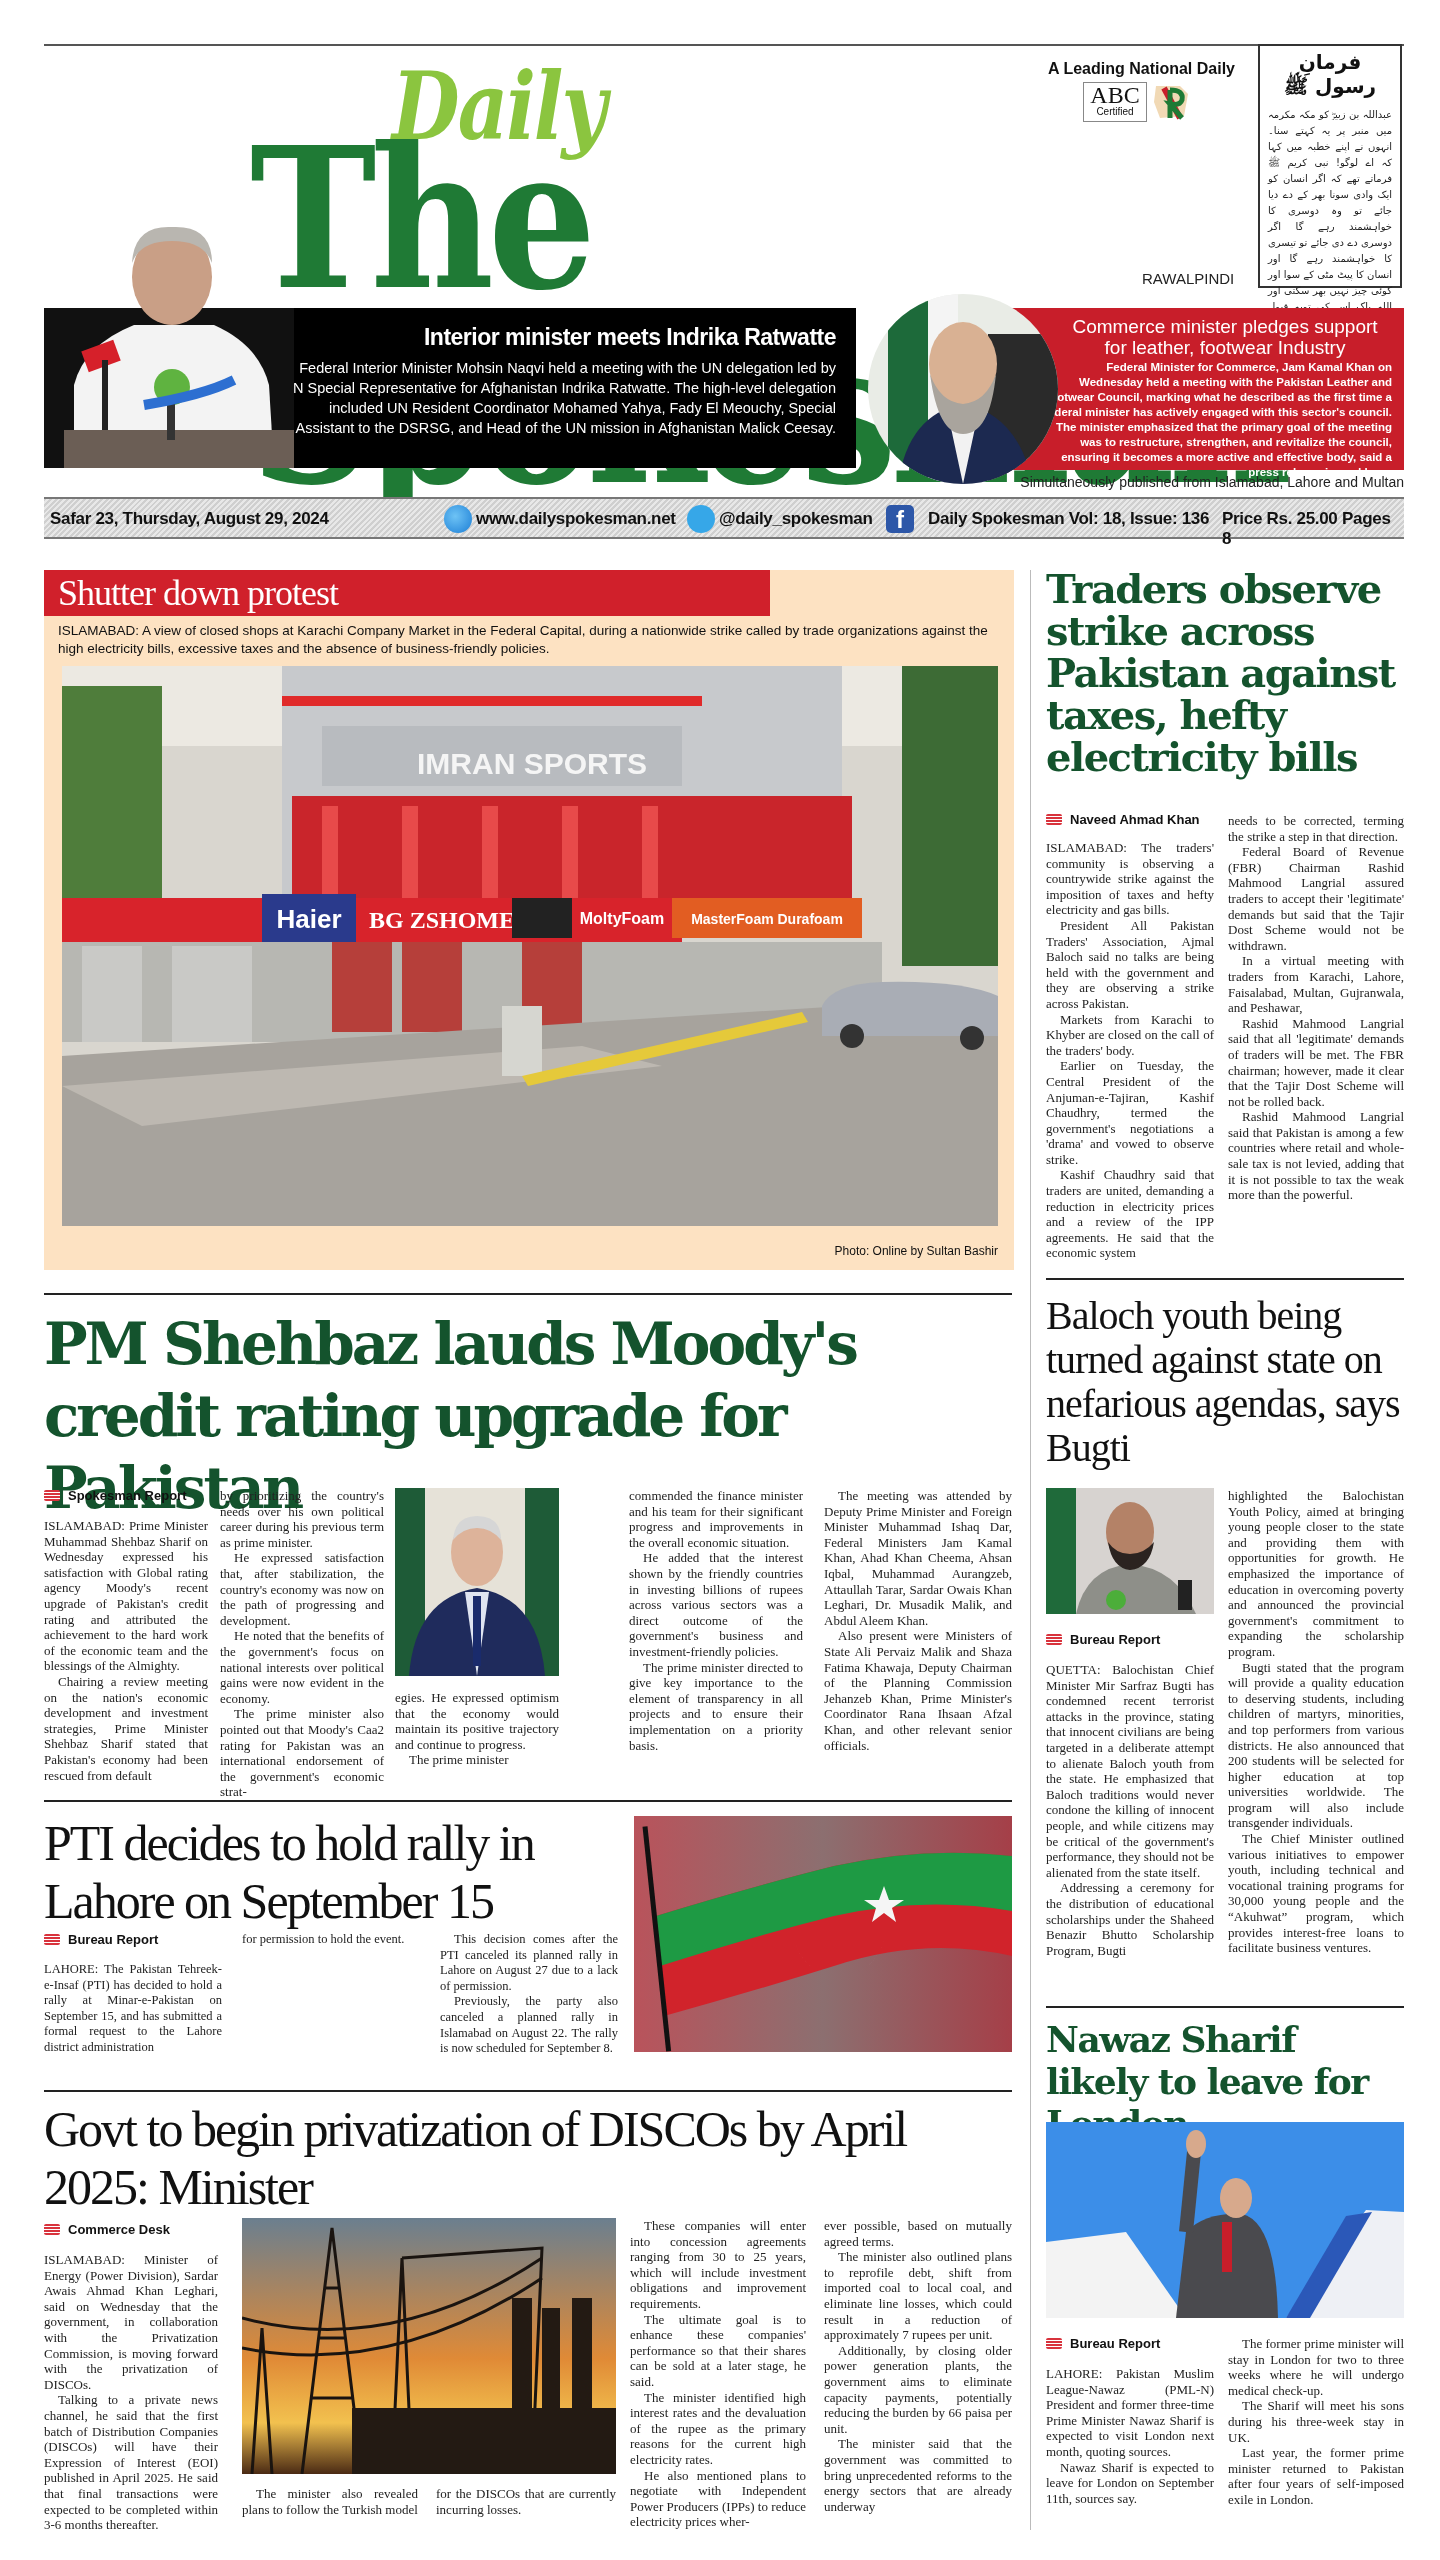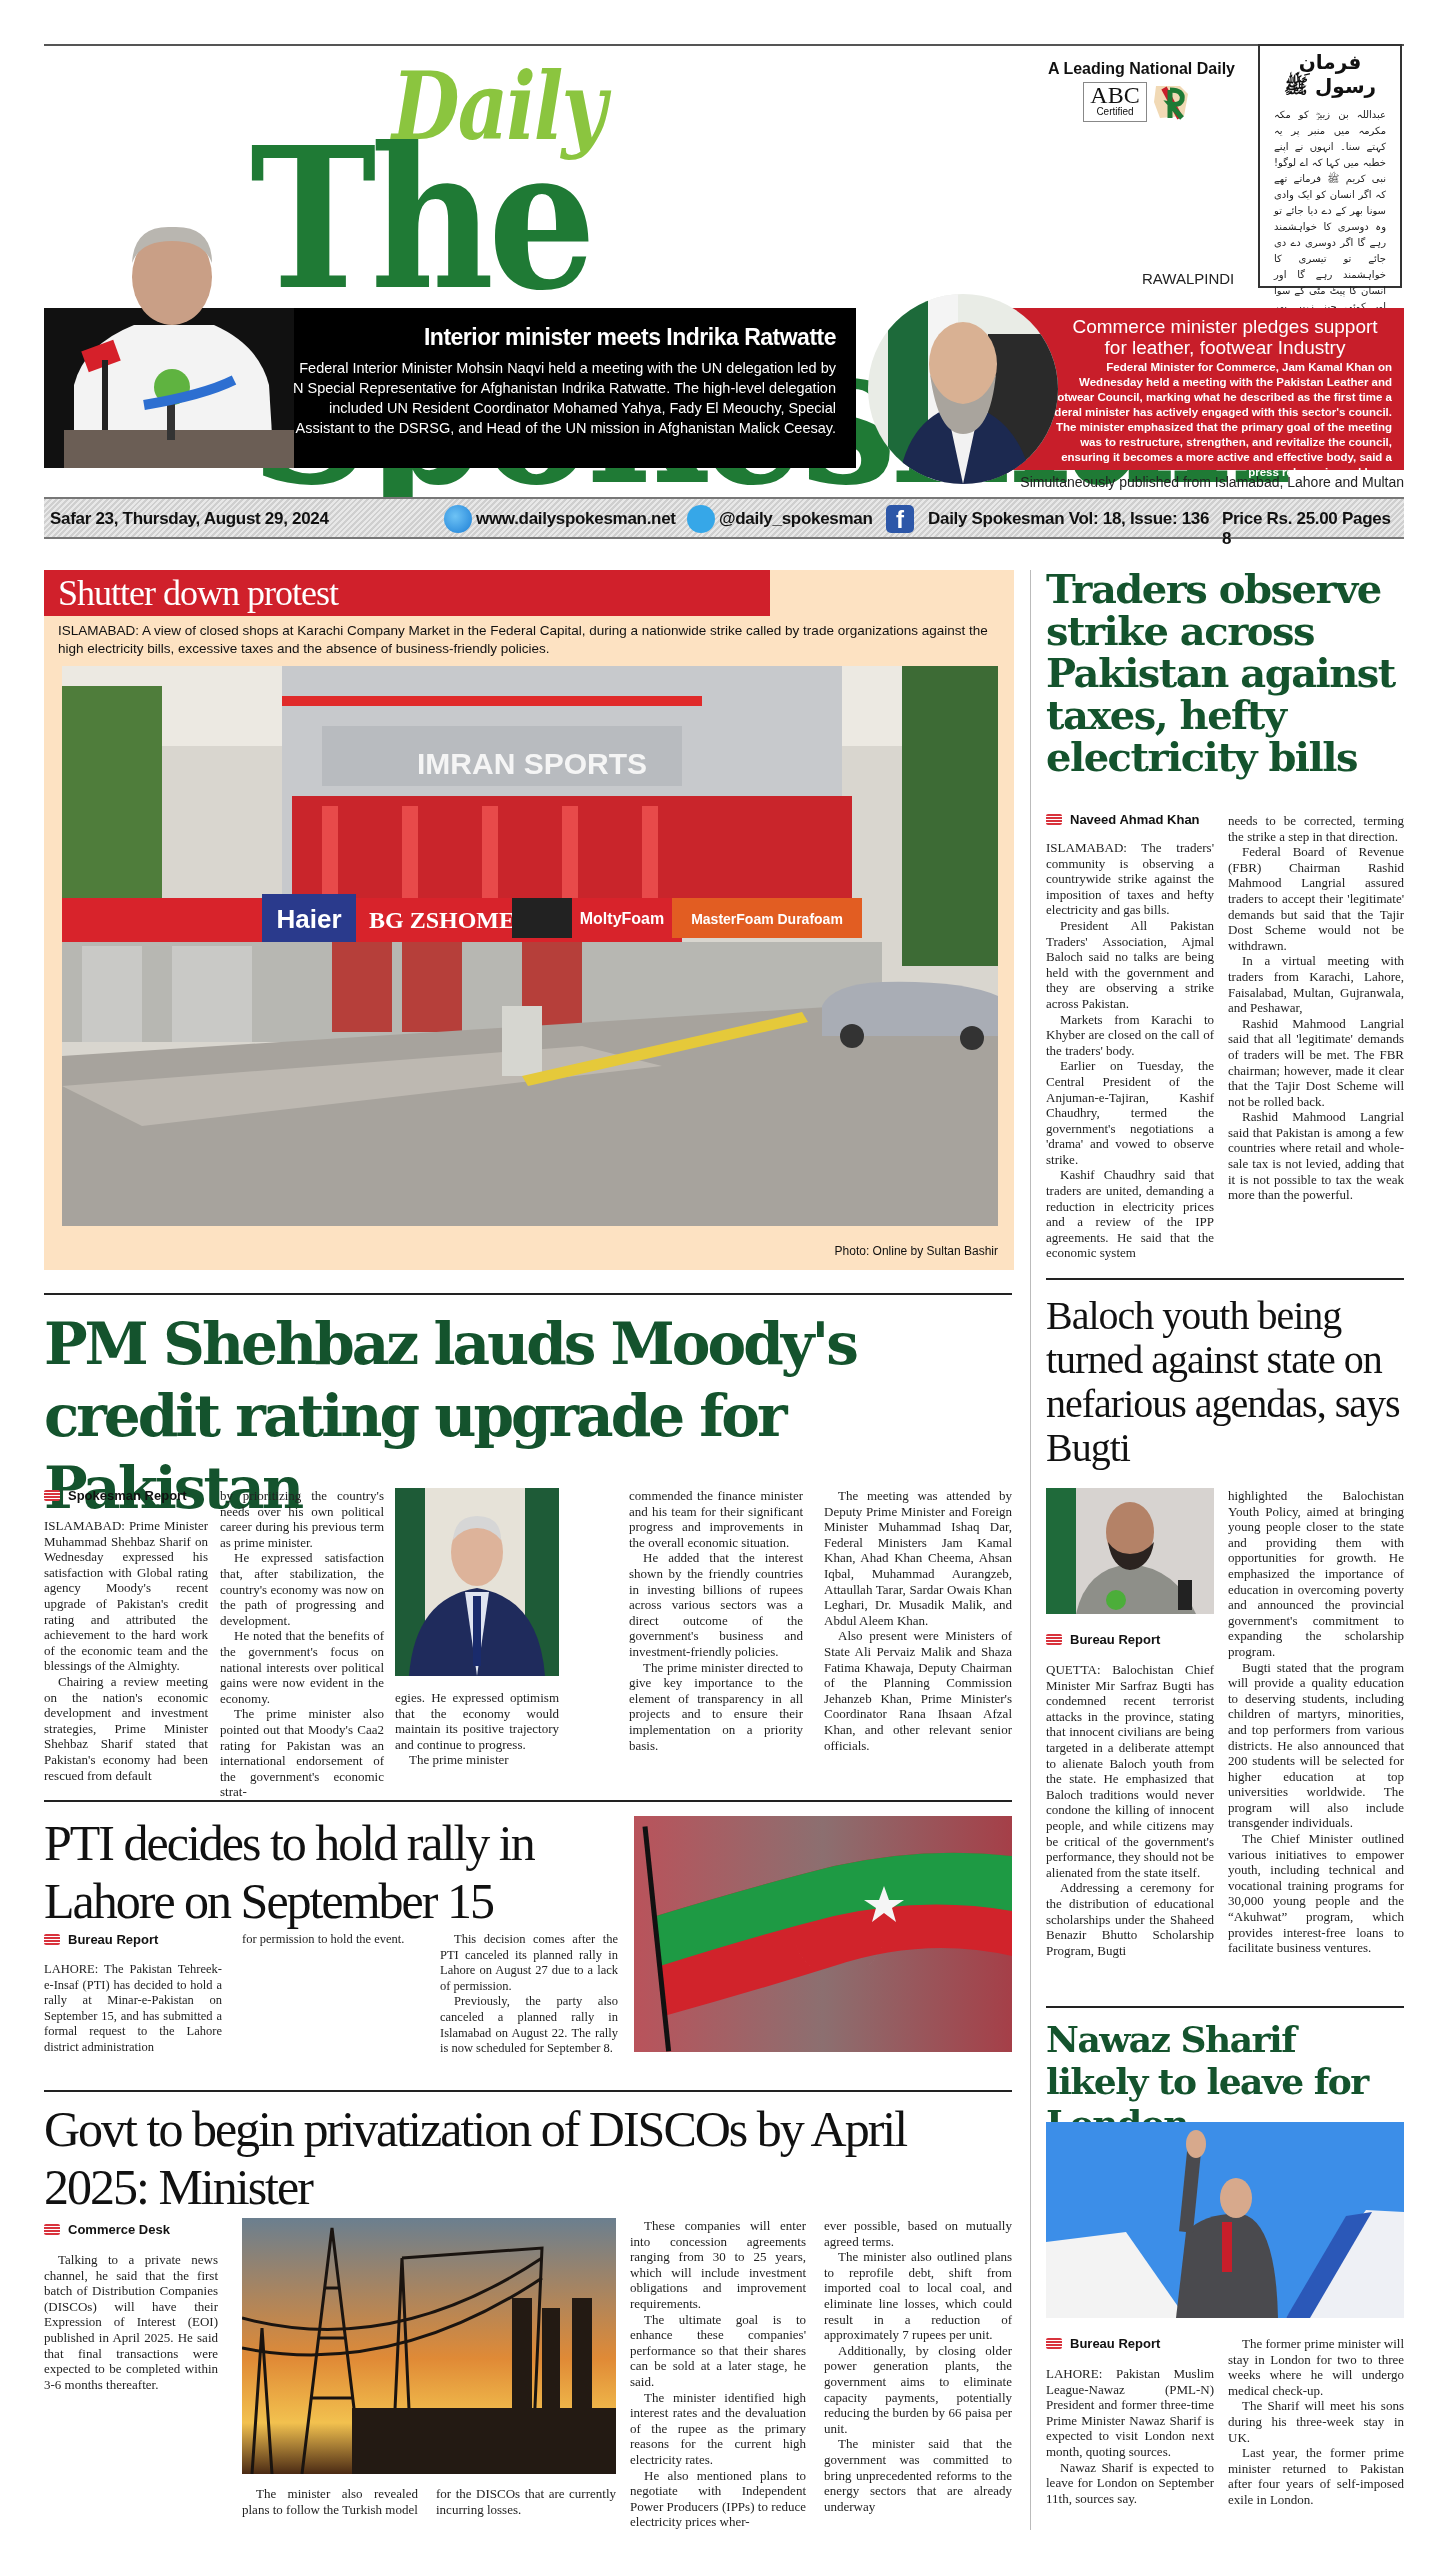--- a/index.html
+++ b/index.html
@@ -9,21 +9,21 @@
 .rule{position:absolute;height:2px;background:#555}
 
 .mast-daily{position:absolute;left:392px;top:60px;font-family:"DejaVu Serif",serif;font-style:italic;font-weight:bold;font-size:78px;color:#8bc53f;letter-spacing:-2px;transform:scaleY(1.2)}
 .mast-title{position:absolute;left:250px;top:120px;font-family:"DejaVu Serif",serif;font-weight:bold;font-size:170px;color:#1f7a35;letter-spacing:-6px;line-height:1;transform:scaleY(1.15);transform-origin:top left}
 .rawalpindi{position:absolute;left:1142px;top:270px;font-family:"Liberation Sans",sans-serif;font-size:15px;color:#222}
 .leading{position:absolute;left:1048px;top:60px;font-family:"Liberation Sans",sans-serif;font-weight:bold;font-size:16px;color:#111}
 .abc{position:absolute;left:1083px;top:82px;width:64px;height:40px;border:1px solid #888;text-align:center;font-family:"Liberation Serif",serif;line-height:1}
 .abc .big{font-size:24px;display:block}
 .abc .small{font-family:"Liberation Sans",sans-serif;font-size:10px;display:block}
 .xr{position:absolute;left:1150px;top:82px;width:44px;height:40px}
-.hadith{position:absolute;left:1258px;top:44px;width:144px;height:244px;border:2px solid #333;padding:4px 14px;text-align:center}
+.hadith{position:absolute;left:1258px;top:44px;width:144px;height:244px;border:2px solid #333;padding:4px 8px;text-align:center}
 .hadith .ttl{font-size:20px;font-weight:bold;direction:rtl;font-family:"DejaVu Sans",sans-serif}
 .hadith .txt{font-size:10px;line-height:16px;direction:rtl;text-align:justify;margin-top:4px;font-family:"DejaVu Sans",sans-serif;color:#222}
 .hadith .ref{font-size:9px;direction:rtl;margin-top:2px;font-family:"DejaVu Sans",sans-serif}
 .hadith .sp{font-weight:bold;font-size:15px;line-height:17px;font-family:"Liberation Serif",serif}
 
 .black-banner{position:absolute;left:44px;top:308px;width:812px;height:160px;background:#000}
 .bb-head{position:absolute;right:20px;top:16px;color:#fff;font-family:"Liberation Sans",sans-serif;font-weight:bold;font-size:23px;letter-spacing:-0.5px}
 .bb-text{position:absolute;right:20px;top:50px;width:560px;color:#fff;font-family:"Liberation Sans",sans-serif;font-size:14.5px;line-height:20px;text-align:right}
 .portrait1{position:absolute;left:44px;top:205px;width:250px;height:263px}
 .red-banner{position:absolute;left:1000px;top:308px;width:404px;height:162px;background:#c81e2a}
@@ -316,20 +316,21 @@
   <rect x="20" y="10" width="5" height="226" fill="#111" transform="rotate(-6 22 120)"></rect>
 </svg>
 
 <div class="rule" style="left:44px;top:2090px;width:968px;background:#222;"></div>
 <div class="h-reg" style="left:44px;top:2100px;width:960px;font-size:50px;line-height:58px;letter-spacing:-2px;">Govt to begin privatization of DISCOs by April 2025: Minister</div>
 <div class="abs byline" style="left:44px;top:2222px;">
     <i></i>
     <span>Commerce Desk</span>
   </div>
 <div class="col" style="left:44px;top:2252px;width:174px;">
+  <p class="first">ISLAMABAD: Minister of Energy (Power Division), Sardar Awais Ahmad Khan Leghari, said on Wednesday that the government, in collaboration with the Privatization Commission, is moving forward with the privatization of DISCOs.</p>
   <p>Talking to a private news channel, he said that the first batch of Distribution Companies (DISCOs) will have their Expression of Interest (EOI) published in April 2025. He said that final transactions were expected to be completed within 3-6 months thereafter.</p>
 </div>
 <svg class="img" style="left:242px;top:2218px;width:374px;height:256px;" viewBox="0 0 374 256">
   <defs>
       <linearGradient id="sky" x1="0" y1="0" x2="0" y2="1">
         <stop offset="0" stop-color="#6b7f8f"></stop>
         <stop offset="0.55" stop-color="#e08a36"></stop>
         <stop offset="0.8" stop-color="#f2c14f"></stop>
         <stop offset="1" stop-color="#4a2a14"></stop>
       </linearGradient>

